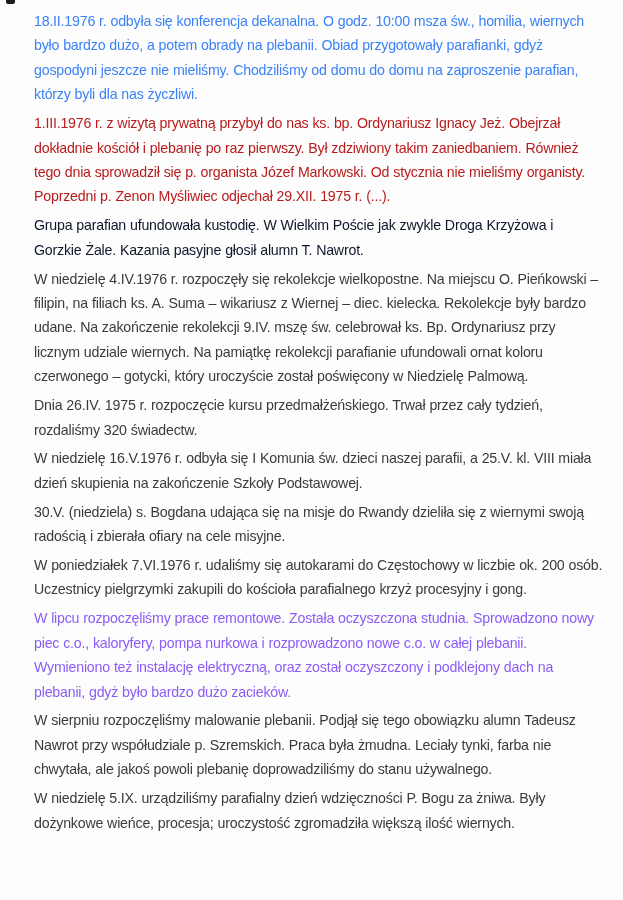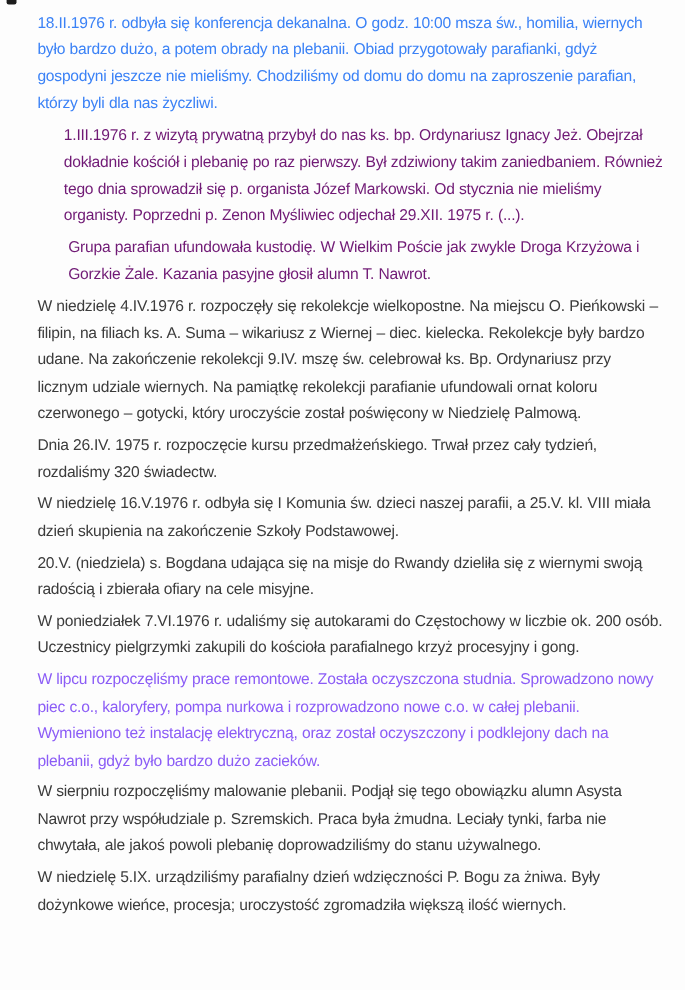--- a/index.html
+++ b/index.html
@@ -44,24 +44,24 @@
   }
 </style>
 </head>
 <body style="background: rgb(253, 253, 253);">
 
 <div class="scan-artifact"></div>
 
 <div class="page">
   <div class="doc">
     <p style="color: #3b82f6;">18.II.1976 r. odbyła się konferencja dekanalna. O godz. 10:00 msza św., homilia, wiernych było bardzo dużo, a potem obrady na plebanii. Obiad przygotowały parafianki, gdyż gospodyni jeszcze nie mieliśmy. Chodziliśmy od domu do domu na zaproszenie parafian, którzy byli dla nas życzliwi.</p>
-    <p style="color: #701a75; margin-left: 24px;">1.III.1976 r. z wizytą prywatną przybył do nas ks. bp. Ordynariusz Ignacy Jeż. Obejrzał dokładnie kościół i plebanię po raz pierwszy. Był zdziwiony takim zaniedbaniem. Również tego dnia sprowadził się p. organista Józef Markowski. Od stycznia nie mieliśmy organisty. Poprzedni p. Zenon Myśliwiec odjechał 29.XII. 1975 r. (...).</p>
-    <p style="color: #701a75; margin-left: 28px;">Grupa parafian ufundowała kustodię. W Wielkim Poście jak zwykle Droga Krzyżowa i Gorzkie Żale. Kazania pasyjne głosił alumn T. Nawrot.</p>
+    <p style="color: #b91c1c;">1.III.1976 r. z wizytą prywatną przybył do nas ks. bp. Ordynariusz Ignacy Jeż. Obejrzał dokładnie kościół i plebanię po raz pierwszy. Był zdziwiony takim zaniedbaniem. Również tego dnia sprowadził się p. organista Józef Markowski. Od stycznia nie mieliśmy organisty. Poprzedni p. Zenon Myśliwiec odjechał 29.XII. 1975 r. (...).</p>
+    <p style="color: #0f172a;">Grupa parafian ufundowała kustodię. W Wielkim Poście jak zwykle Droga Krzyżowa i Gorzkie Żale. Kazania pasyjne głosił alumn T. Nawrot.</p>
     <p style="color: rgb(59, 59, 59);">W niedzielę 4.IV.1976 r. rozpoczęły się rekolekcje wielkopostne. Na miejscu O. Pieńkowski – filipin, na filiach ks. A. Suma – wikariusz z Wiernej – diec. kielecka. Rekolekcje były bardzo udane. Na zakończenie rekolekcji 9.IV. mszę św. celebrował ks. Bp. Ordynariusz przy licznym udziale wiernych. Na pamiątkę rekolekcji parafianie ufundowali ornat koloru czerwonego – gotycki, który uroczyście został poświęcony w Niedzielę Palmową.</p>
     <p style="color: rgb(59, 59, 59);">Dnia 26.IV. 1975 r. rozpoczęcie kursu przedmałżeńskiego. Trwał przez cały tydzień, rozdaliśmy 320 świadectw.</p>
     <p style="color: rgb(59, 59, 59);">W niedzielę 16.V.1976 r. odbyła się I Komunia św. dzieci naszej parafii, a 25.V. kl. VIII miała dzień skupienia na zakończenie Szkoły Podstawowej.</p>
-    <p style="color: rgb(59, 59, 59);">20.V. (niedziela) s. Bogdana udająca się na misje do Rwandy dzieliła się z wiernymi swoją radością i zbierała ofiary na cele misyjne.</p>
+    <p style="color: rgb(59, 59, 59);">30.V. (niedziela) s. Bogdana udająca się na misje do Rwandy dzieliła się z wiernymi swoją radością i zbierała ofiary na cele misyjne.</p>
     <p style="color: rgb(59, 59, 59);">W poniedziałek 7.VI.1976 r. udaliśmy się autokarami do Częstochowy w liczbie ok. 200 osób. Uczestnicy pielgrzymki zakupili do kościoła parafialnego krzyż procesyjny i gong.</p>
     <p style="color: #8b5cf6;">W lipcu rozpoczęliśmy prace remontowe. Została oczyszczona studnia. Sprowadzono nowy piec c.o., kaloryfery, pompa nurkowa i rozprowadzono nowe c.o. w całej plebanii. Wymieniono też instalację elektryczną, oraz został oczyszczony i podklejony dach na plebanii, gdyż było bardzo dużo zacieków.</p>
-    <p style="color: rgb(59, 59, 59);">W sierpniu rozpoczęliśmy malowanie plebanii. Podjął się tego obowiązku alumn Asysta Nawrot przy współudziale p. Szremskich. Praca była żmudna. Leciały tynki, farba nie chwytała, ale jakoś powoli plebanię doprowadziliśmy do stanu używalnego.</p>
+    <p style="color: rgb(59, 59, 59);">W sierpniu rozpoczęliśmy malowanie plebanii. Podjął się tego obowiązku alumn Tadeusz Nawrot przy współudziale p. Szremskich. Praca była żmudna. Leciały tynki, farba nie chwytała, ale jakoś powoli plebanię doprowadziliśmy do stanu używalnego.</p>
     <p style="color: rgb(59, 59, 59);">W niedzielę 5.IX. urządziliśmy parafialny dzień wdzięczności P. Bogu za żniwa. Były dożynkowe wieńce, procesja; uroczystość zgromadziła większą ilość wiernych.</p>
   </div>
 </div>
 
 </body></html>

